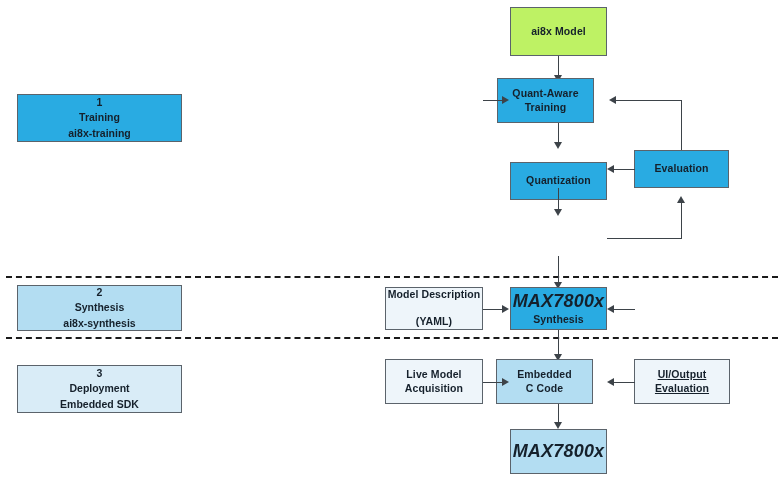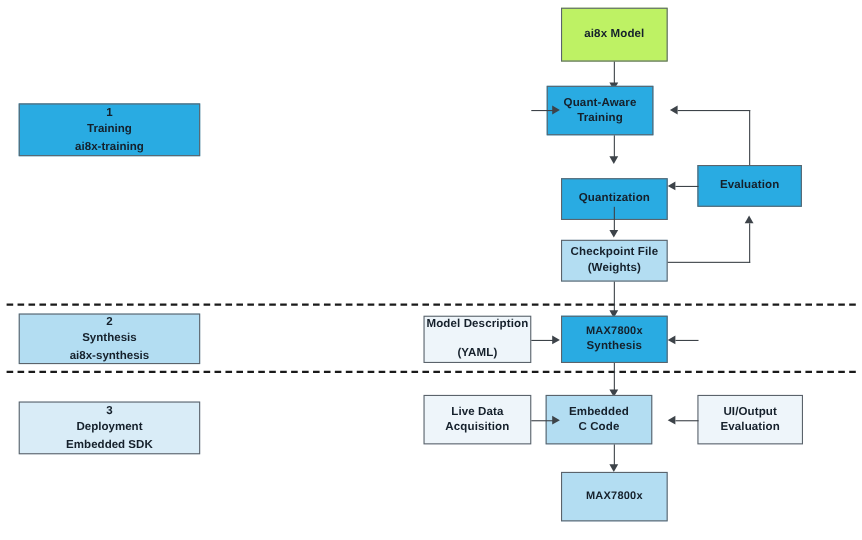--- a/index.html
+++ b/index.html
@@ -46,21 +46,21 @@
     align-items: center;
     justify-content: center;
     text-align: center;
     color: #15202b;
     font-weight: bold;
     font-size: 10.5px;
     line-height: 1.45;
   }
   .legend-box .line { display: block; white-space: nowrap; }
 
-  .big-line { font-size: 10px; letter-spacing: 0.2px; }
+  .big-line { font-size: 18px; letter-spacing: 0.2px; font-style: italic; }
 
   
   .hline {
     position: absolute;
     height: 0;
     border-top: 1.4px solid #3d4349;
   }
   .vline {
     position: absolute;
     width: 0;
@@ -153,24 +153,20 @@
   <div class="box fill-cyan" style="left:634px; top:150px; width:95px; height:38px;align-items:center;">
     <span class="line">Evaluation</span>
   </div>
 
   <div class="hline" style="left:614px; top:169px; width:21px;"></div>
   <div class="arrow arrow-left" style="left:607px; top:165px;"></div>
 
   <div class="vline" style="left:558px; top:188px; height:22px;"></div>
   <div class="arrow arrow-down" style="left:554px; top:209px;"></div>
 
-  <div class="box fill-lightblue" style="left:510px; top:218px; width:97px; height:38px;">
-    <span class="line">Checkpoint File</span>
-    <span class="line">(Weights)</span>
-  </div>
 
   <div class="hline" style="left:607px; top:238px; width:75px;"></div>
   <div class="vline" style="left:681px; top:203px; height:36px;"></div>
   <div class="arrow arrow-up" style="left:677px; top:196px;"></div>
 
   <div class="vline" style="left:558px; top:256px; height:30px;"></div>
   <div class="arrow arrow-down" style="left:554px; top:282px;"></div>
 
   <div class="box fill-offwhite" style="left:385px; top:287px; width:98px; height:43px;justify-content:space-between;">
     <span class="line">Model Description</span>
@@ -186,30 +182,30 @@
   <div class="hline" style="left:483px; top:309px; width:21px;"></div>
   <div class="arrow arrow-right" style="left:502px; top:305px;"></div>
 
   <div class="hline" style="left:614px; top:309px; width:21px;"></div>
   <div class="arrow arrow-left" style="left:607px; top:305px;"></div>
 
   <div class="vline" style="left:558px; top:330px; height:28px;"></div>
   <div class="arrow arrow-down" style="left:554px; top:354px;"></div>
 
   <div class="box fill-offwhite" style="left:385px; top:359px; width:98px; height:45px;">
-    <span class="line">Live Data</span>
+    <span class="line">Live Model</span>
     <span class="line">Acquisition</span>
   </div>
 
   <div class="box fill-lightblue" style="left:496px; top:359px; width:97px; height:45px;">
     <span class="line">Embedded</span>
     <span class="line">C Code</span>
   </div>
 
-  <div class="box fill-offwhite" style="left:634px; top:359px; width:96px; height:45px;">
+  <div class="box fill-offwhite" style="left:634px; top:359px; width:96px; height:45px;text-decoration:underline;">
     <span class="line">UI/Output</span>
     <span class="line">Evaluation</span>
   </div>
 
   <div class="hline" style="left:483px; top:382px; width:21px;"></div>
   <div class="arrow arrow-right" style="left:502px; top:378px;"></div>
 
   <div class="hline" style="left:614px; top:382px; width:21px;"></div>
   <div class="arrow arrow-left" style="left:607px; top:378px;"></div>
 

